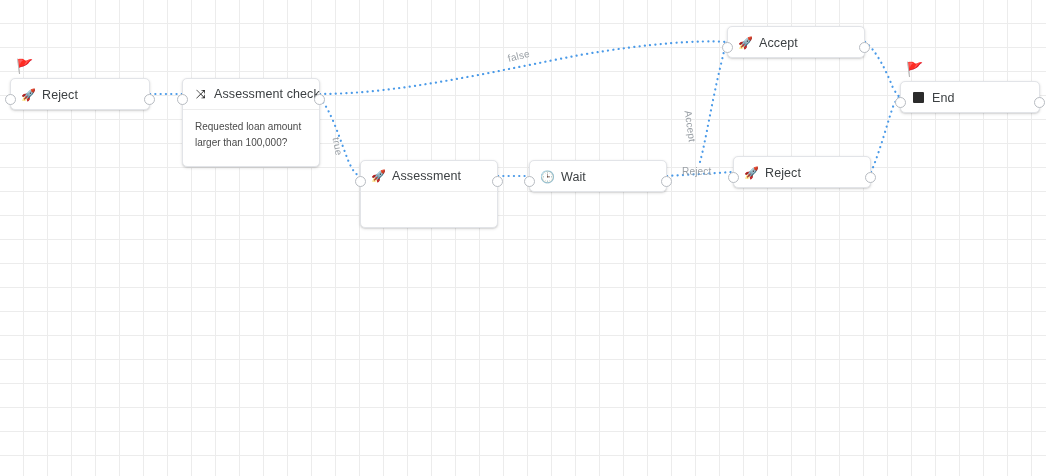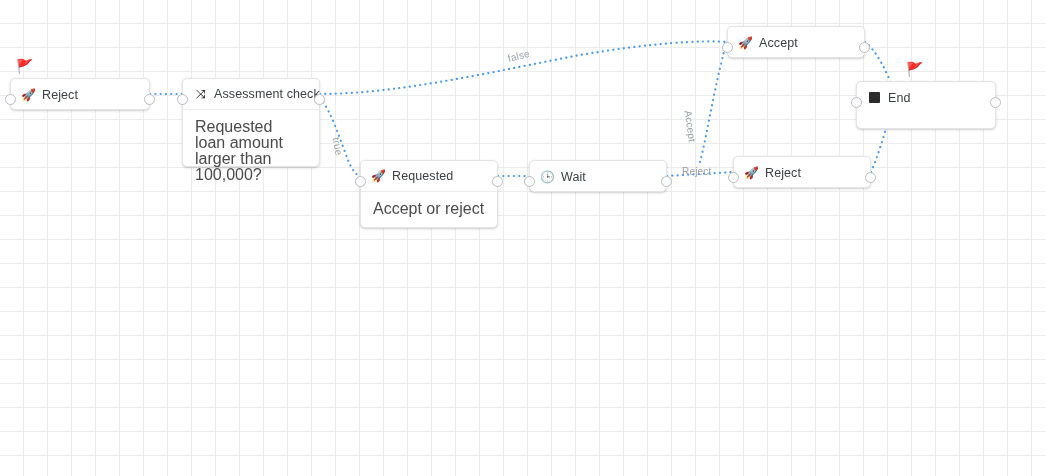--- a/index.html
+++ b/index.html
@@ -66,21 +66,21 @@
     flex: 0 0 auto;
   }
   .node-title {
     font-size: 12.5px;
     color: #3c4043;
     white-space: nowrap;
     letter-spacing: 0.1px;
   }
   .node-body {
     padding: 9px 12px 12px 12px;
-    font-size: 16px;
+    font-size: 10px;
     line-height: 16px;
     color: #4a4a4a;
   }
   .port {
     position: absolute;
     width: 11px;
     height: 11px;
     border-radius: 50%;
     background: #ffffff;
     border: 1px solid #b8bcc2;
@@ -148,23 +148,22 @@
           <span class="node-icon">⤨</span>
           <span class="node-title">Assessment check</span>
         </div>
         <div class="node-body">Requested loan amount larger than 100,000?</div>
         <div class="port left"></div>
         <div class="port right"></div>
       </div>
       <div class="node has-body" style="left: 360px; top: 160px; width: 138px; height: 68px;">
         <div class="node-header">
           <span class="node-icon">🚀</span>
-          <span class="node-title">Requested</span>
-        </div>
-        <div class="node-body">Accept or reject</div>
+          <span class="node-title">Assessment</span>
+        </div>
         <div class="port left"></div>
         <div class="port right"></div>
       </div>
       <div class="node" style="left: 529px; top: 160px; width: 138px; height: 32px;">
         <div class="node-header">
           <span class="node-icon">🕒</span>
           <span class="node-title">Wait</span>
         </div>
         <div class="port left"></div>
         <div class="port right"></div>
@@ -179,21 +178,21 @@
       </div>
       <div class="node" style="left: 733px; top: 156px; width: 138px; height: 32px;">
         <div class="node-header">
           <span class="node-icon">🚀</span>
           <span class="node-title">Reject</span>
         </div>
         <div class="port left"></div>
         <div class="port right"></div>
       </div>
       <div class="flag" style="left: 906px; top: 62px; color: rgb(224, 32, 32);">🚩</div>
-      <div class="node" style="left: 856px; top: 81px; width: 140px; height: 48px;">
+      <div class="node" style="left: 900px; top: 81px; width: 140px; height: 32px;">
         <div class="node-header">
           <span class="node-icon">
             <span class="stop-square"></span>
           </span>
           <span class="node-title">End</span>
         </div>
         <div class="port left"></div>
         <div class="port right"></div>
       </div>
     </div>

